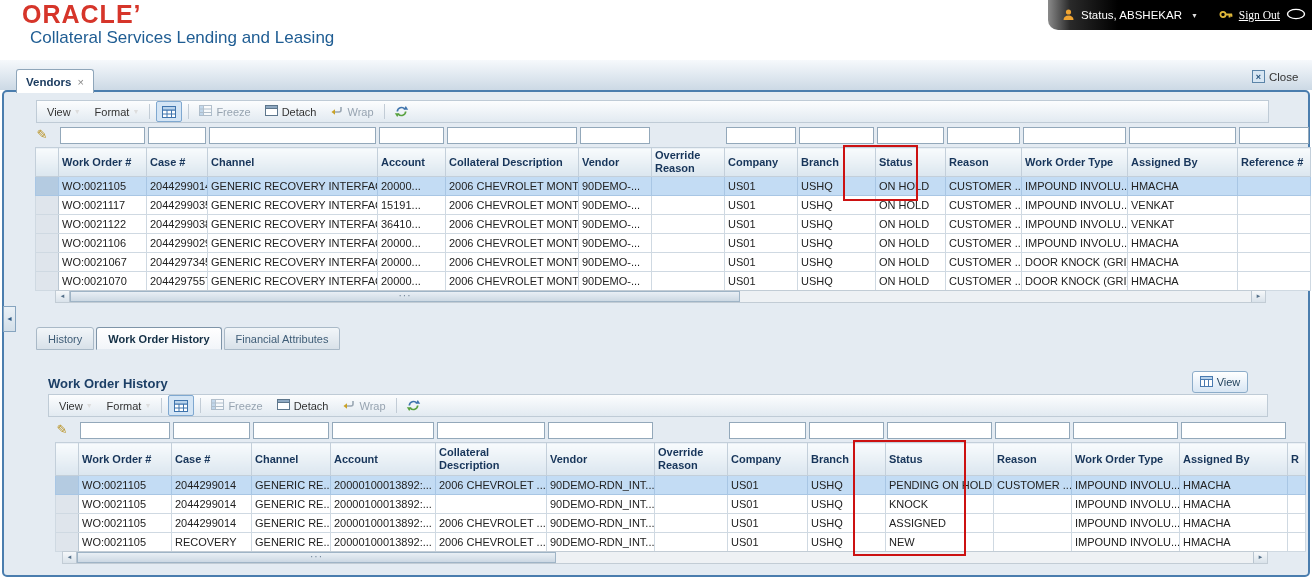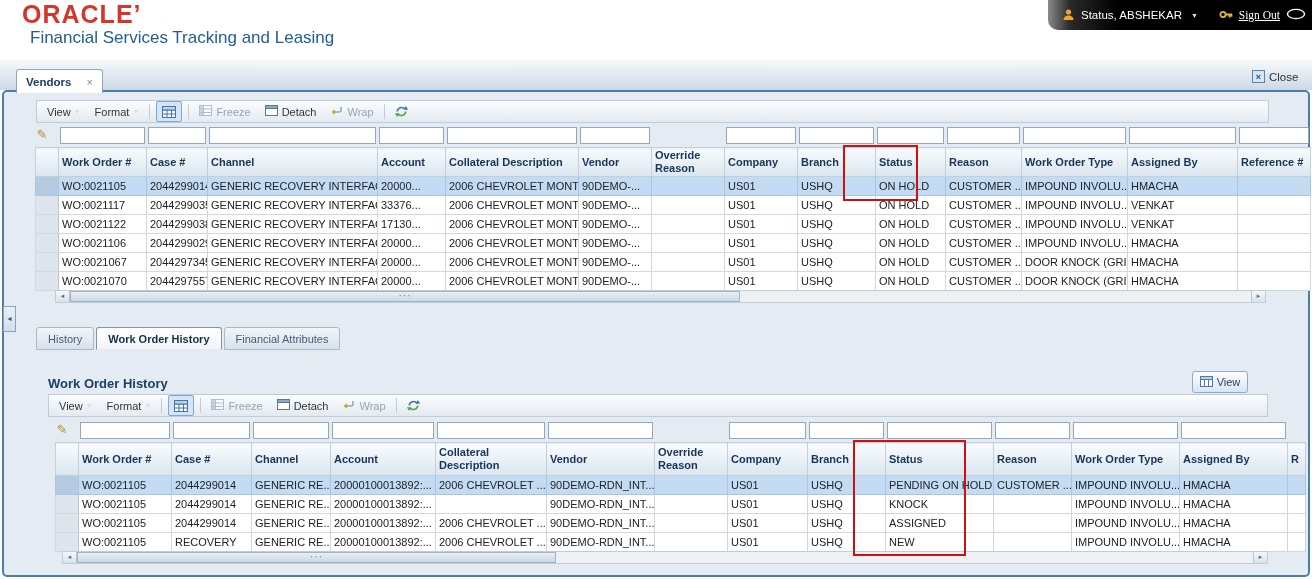--- a/index.html
+++ b/index.html
@@ -18,21 +18,21 @@
   .topbar .lbl{white-space:nowrap;}
   .caret{font-size:7px;color:#ddd;margin-left:3px;}
   .signout-lbl{text-decoration:underline;cursor:pointer;font-family:Liberation Serif, serif;}
   .spacer{flex:1;}
 
   
   .tabstrip-bg{position:absolute;left:0;top:60px;width:1312px;height:30px;
                background:linear-gradient(#f6f9fc,#ccd9e5);}
   .vendors-tab{position:absolute;left:16px;top:69px;height:23px;padding:0 9px;
                background:#fff;border:1px solid #8fa6ba;border-bottom:none;
-               border-radius:3px 3px 0 0;display:flex;align-items:center;gap:15px;
+               border-radius:3px 3px 0 0;display:flex;align-items:center;gap:6px;
                font-size:11.5px;font-weight:bold;color:#1c3c60;z-index:3;}
   .tab-x{color:#888;font-weight:normal;font-size:11px;cursor:pointer;}
   .close-area{position:absolute;left:1252px;top:70px;display:flex;align-items:center;
               gap:4px;font-size:11.5px;color:#333;z-index:3;}
   .close-icon{width:13px;height:13px;background:#d7e6f3;border:1px solid #5b84a8;
               color:#1f4e79;font-size:9px;font-weight:bold;line-height:12px;
               text-align:center;box-sizing:border-box;}
 
   
   .panel{position:absolute;left:2px;top:90px;width:1308px;height:487px;
@@ -130,21 +130,21 @@
   #redbox-top{left:843px;top:145px;width:71px;height:52px;}
   #redbox-bottom{left:853px;top:440px;width:109px;height:112px;}
 </style>
 </head>
 <body>
 
 <div id="stage">
 
   <div class="app-header">
     <div class="oracle-logo">ORACLE’</div>
-    <div class="product-name">Financial Services Tracking and Leasing</div>
+    <div class="product-name">Collateral Services Lending and Leasing</div>
     <div class="topbar">
       <span>
         <svg width="13" height="13" viewBox="0 0 13 13">
             <circle cx="6.5" cy="4" r="2.6" fill="#f0a432"></circle>
             <path d="M1.5 12c0-3 2.2-4.6 5-4.6s5 1.6 5 4.6z" fill="#f0a432"></path>
           </svg>
       </span>
       <span class="lbl">Status, ABSHEKAR</span>
       <span class="caret">▼</span>
       <span class="spacer"></span>
@@ -277,38 +277,38 @@
           <td>CUSTOMER ...</td>
           <td>IMPOUND INVOLU...</td>
           <td>HMACHA</td>
           <td></td>
         </tr>
         <tr class="data-row">
           <td class="gutter"></td>
           <td>WO:0021117</td>
           <td>2044299035</td>
           <td>GENERIC RECOVERY INTERFACE</td>
-          <td>33376...</td>
+          <td>15191...</td>
           <td>2006 CHEVROLET MONT...</td>
           <td>90DEMO-...</td>
           <td></td>
           <td>US01</td>
           <td>USHQ</td>
           <td>ON HOLD</td>
           <td>CUSTOMER ...</td>
           <td>IMPOUND INVOLU...</td>
           <td>VENKAT</td>
           <td></td>
         </tr>
         <tr class="data-row">
           <td class="gutter"></td>
           <td>WO:0021122</td>
           <td>2044299038</td>
           <td>GENERIC RECOVERY INTERFACE</td>
-          <td>17130...</td>
+          <td>36410...</td>
           <td>2006 CHEVROLET MONT...</td>
           <td>90DEMO-...</td>
           <td></td>
           <td>US01</td>
           <td>USHQ</td>
           <td>ON HOLD</td>
           <td>CUSTOMER ...</td>
           <td>IMPOUND INVOLU...</td>
           <td>VENKAT</td>
           <td></td>

